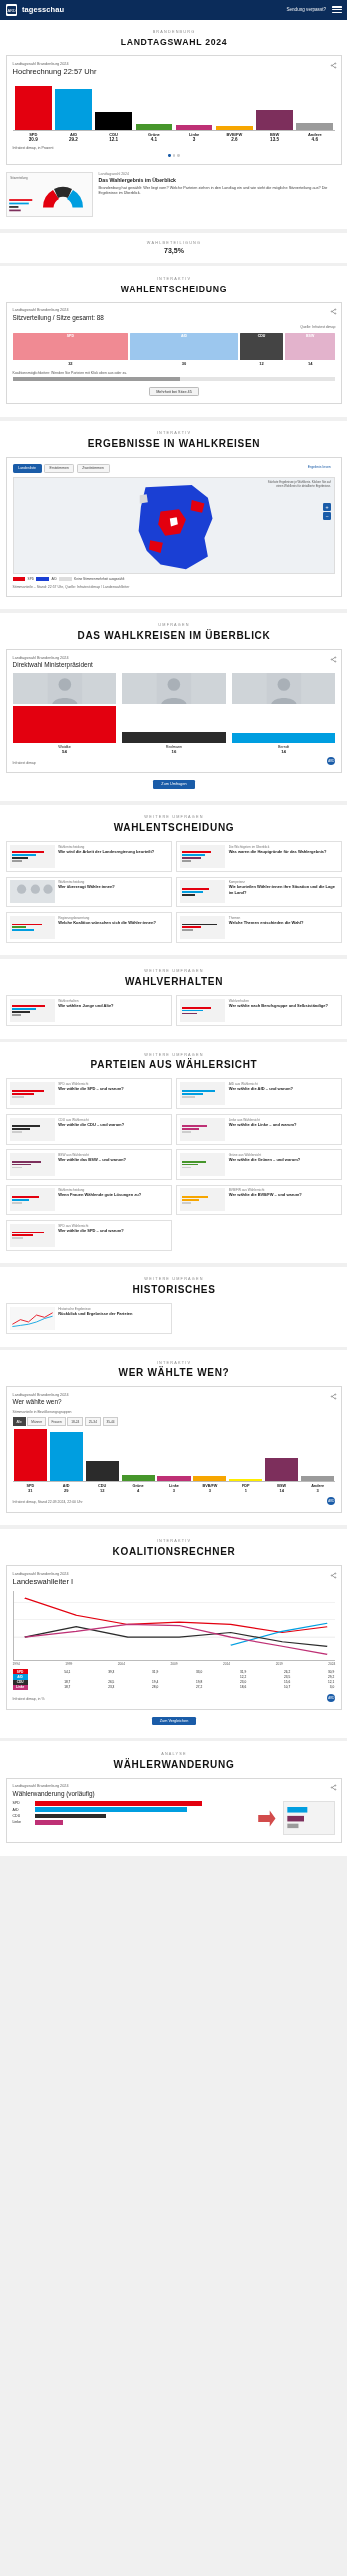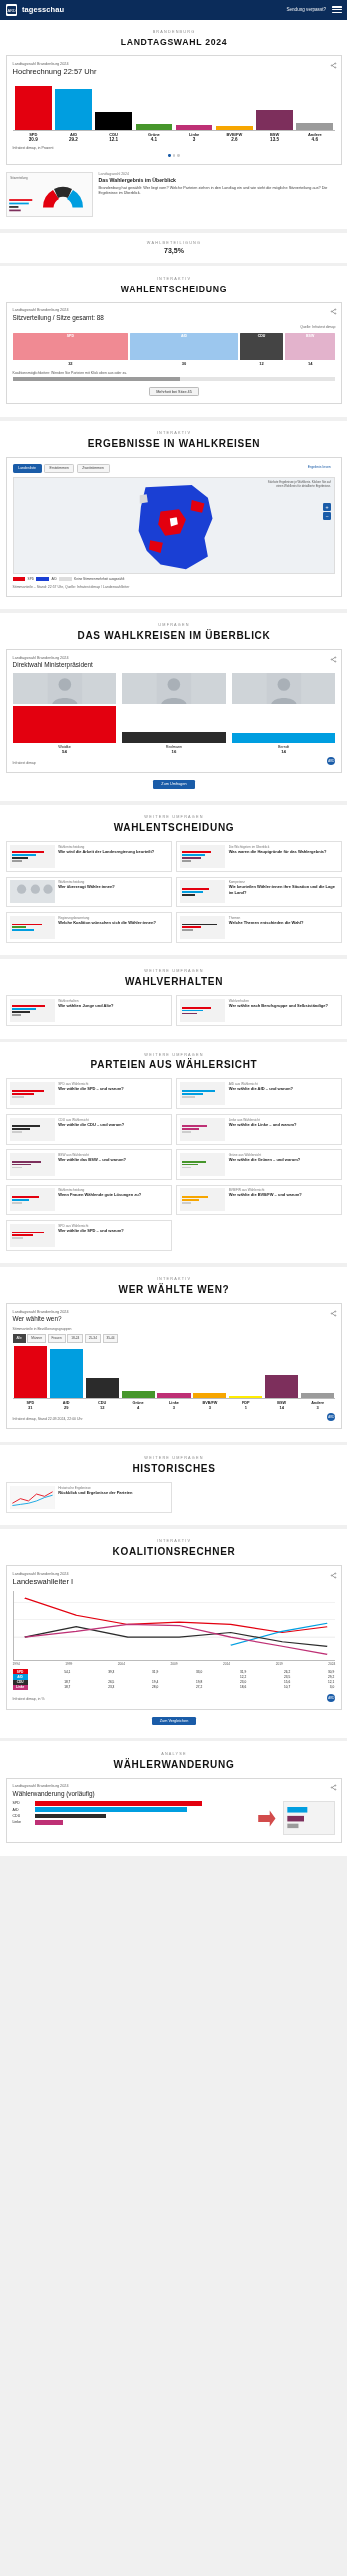--- a/index.html
+++ b/index.html
@@ -738,20 +738,41 @@
           </div>
         <div>
             <div class="tile-kick">SPD aus Wählersicht</div>
             <div class="tile-head">Wer wählte die SPD – und warum?</div>
           </div>
       </div>
     </div>
   </div>
 
   <div class="section">
+    <div class="eyebrow">Weitere Umfragen</div>
+    <div class="sec-title small">HISTORISCHES</div>
+    <div class="grid2">
+      <div class="tile tile-wide">
+        <div class="tile-media">
+          <svg width="100%" height="23" viewBox="0 0 78 40">
+              <rect width="78" height="40" fill="#f7f7f7"></rect>
+              <polyline points="4,30 18,22 32,26 46,14 60,18 74,10" fill="none" stroke="#e3000f" stroke-width="1.5"></polyline>
+              <polyline points="4,34 18,32 32,30 46,26 60,20 74,16" fill="none" stroke="#009ee0" stroke-width="1.5"></polyline>
+            </svg>
+        </div>
+        <div>
+            <div class="tile-kick">Historische Ergebnisse</div>
+            <div class="tile-head">Rückblick und Ergebnisse der Parteien</div>
+          </div>
+      </div>
+      <div></div>
+    </div>
+  </div>
+
+  <div class="section">
     <div class="eyebrow">Interaktiv</div>
     <div class="sec-title small">WER WÄHLTE WEN?</div>
     <div class="card">
       <span class="share-ico">
         <svg viewBox="0 0 24 24" width="7" height="7" fill="none" stroke="#6b6b6b" stroke-width="2">
             <circle cx="18" cy="5" r="2"></circle>
             <circle cx="6" cy="12" r="2"></circle>
             <circle cx="18" cy="19" r="2"></circle>
             <path d="M8 11l8-5M8 13l8 5"></path>
           </svg>
@@ -831,41 +852,20 @@
           </div>
         <div>
             <div class="p">Andere</div>
             <div class="v">3</div>
           </div>
       </div>
       <div class="foot-row">
         <span class="foot-note">Infratest dimap, Stand 22.09.2024, 22:00 Uhr</span>
         <span class="badge-ard">ARD</span>
       </div>
-    </div>
-  </div>
-
-  <div class="section">
-    <div class="eyebrow">Weitere Umfragen</div>
-    <div class="sec-title small">HISTORISCHES</div>
-    <div class="grid2">
-      <div class="tile tile-wide">
-        <div class="tile-media">
-          <svg width="100%" height="23" viewBox="0 0 78 40">
-              <rect width="78" height="40" fill="#f7f7f7"></rect>
-              <polyline points="4,30 18,22 32,26 46,14 60,18 74,10" fill="none" stroke="#e3000f" stroke-width="1.5"></polyline>
-              <polyline points="4,34 18,32 32,30 46,26 60,20 74,16" fill="none" stroke="#009ee0" stroke-width="1.5"></polyline>
-            </svg>
-        </div>
-        <div>
-            <div class="tile-kick">Historische Ergebnisse</div>
-            <div class="tile-head">Rückblick und Ergebnisse der Parteien</div>
-          </div>
-      </div>
-      <div></div>
     </div>
   </div>
 
   <div class="section">
     <div class="eyebrow">Interaktiv</div>
     <div class="sec-title small">KOALITIONSRECHNER</div>
     <div class="card">
       <span class="share-ico">
         <svg viewBox="0 0 24 24" width="7" height="7" fill="none" stroke="#6b6b6b" stroke-width="2">
             <circle cx="18" cy="5" r="2"></circle>

